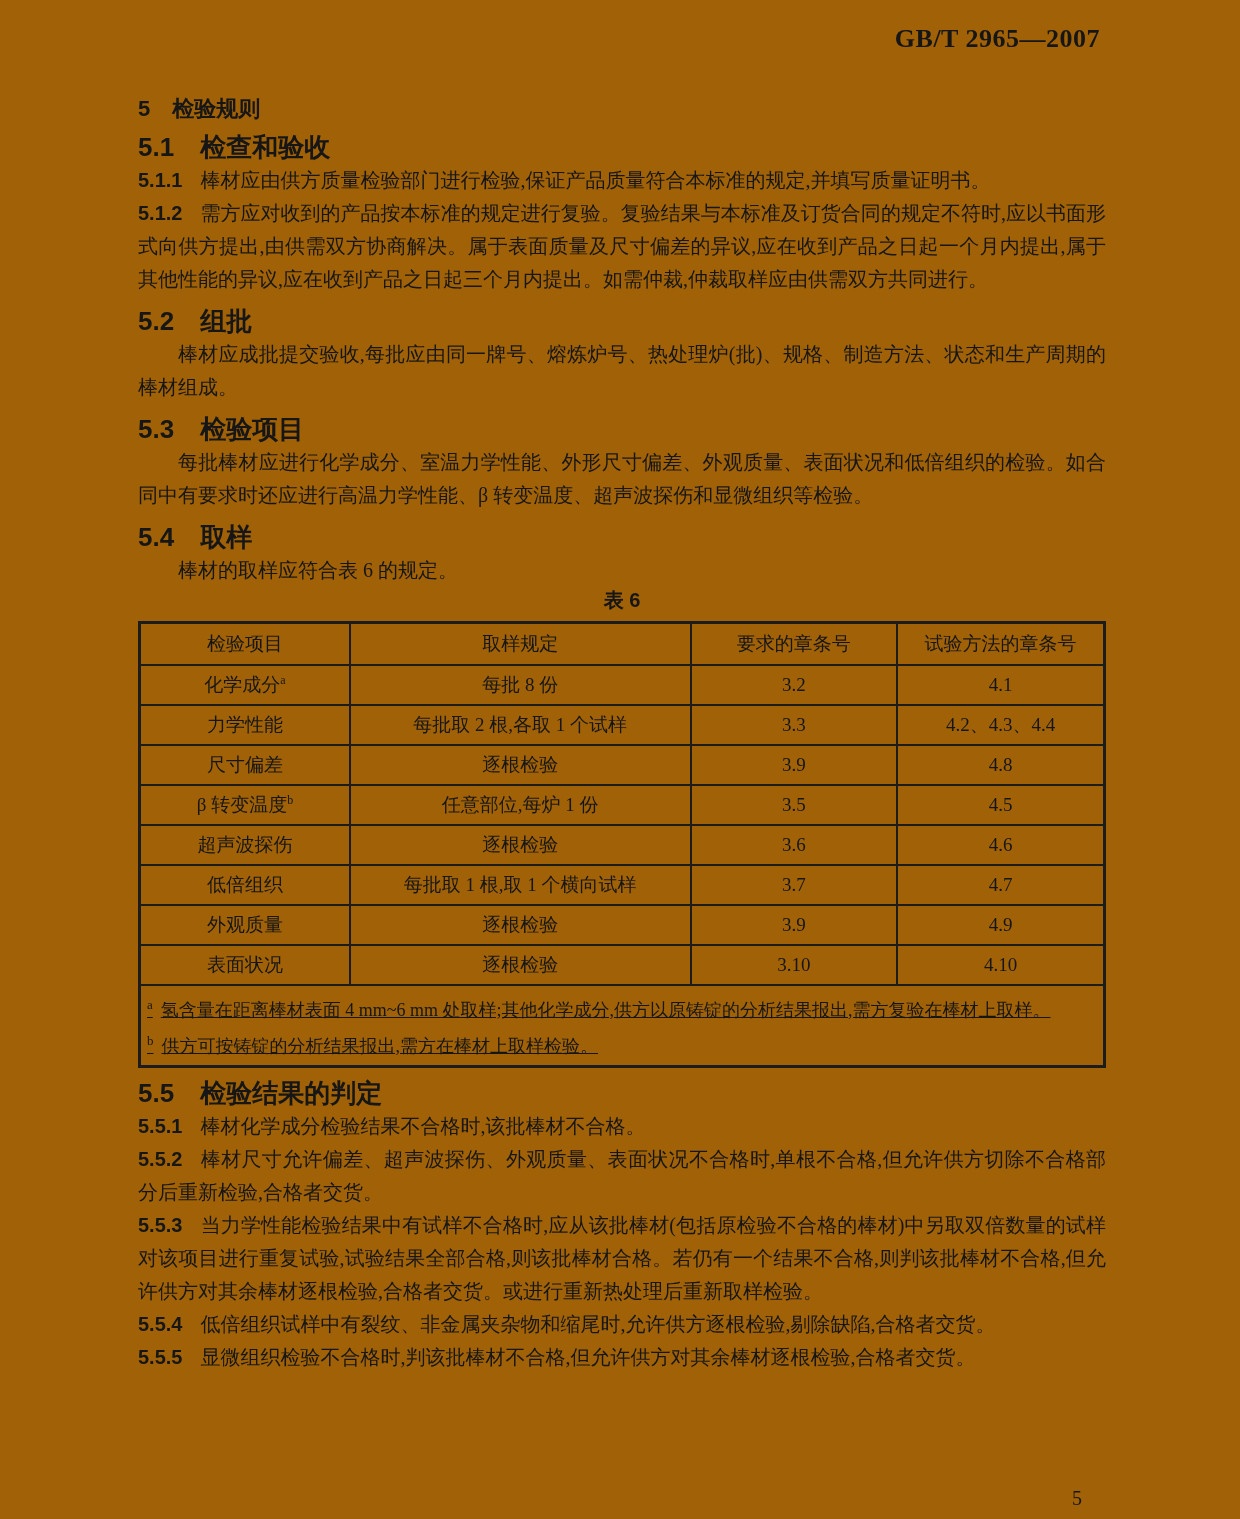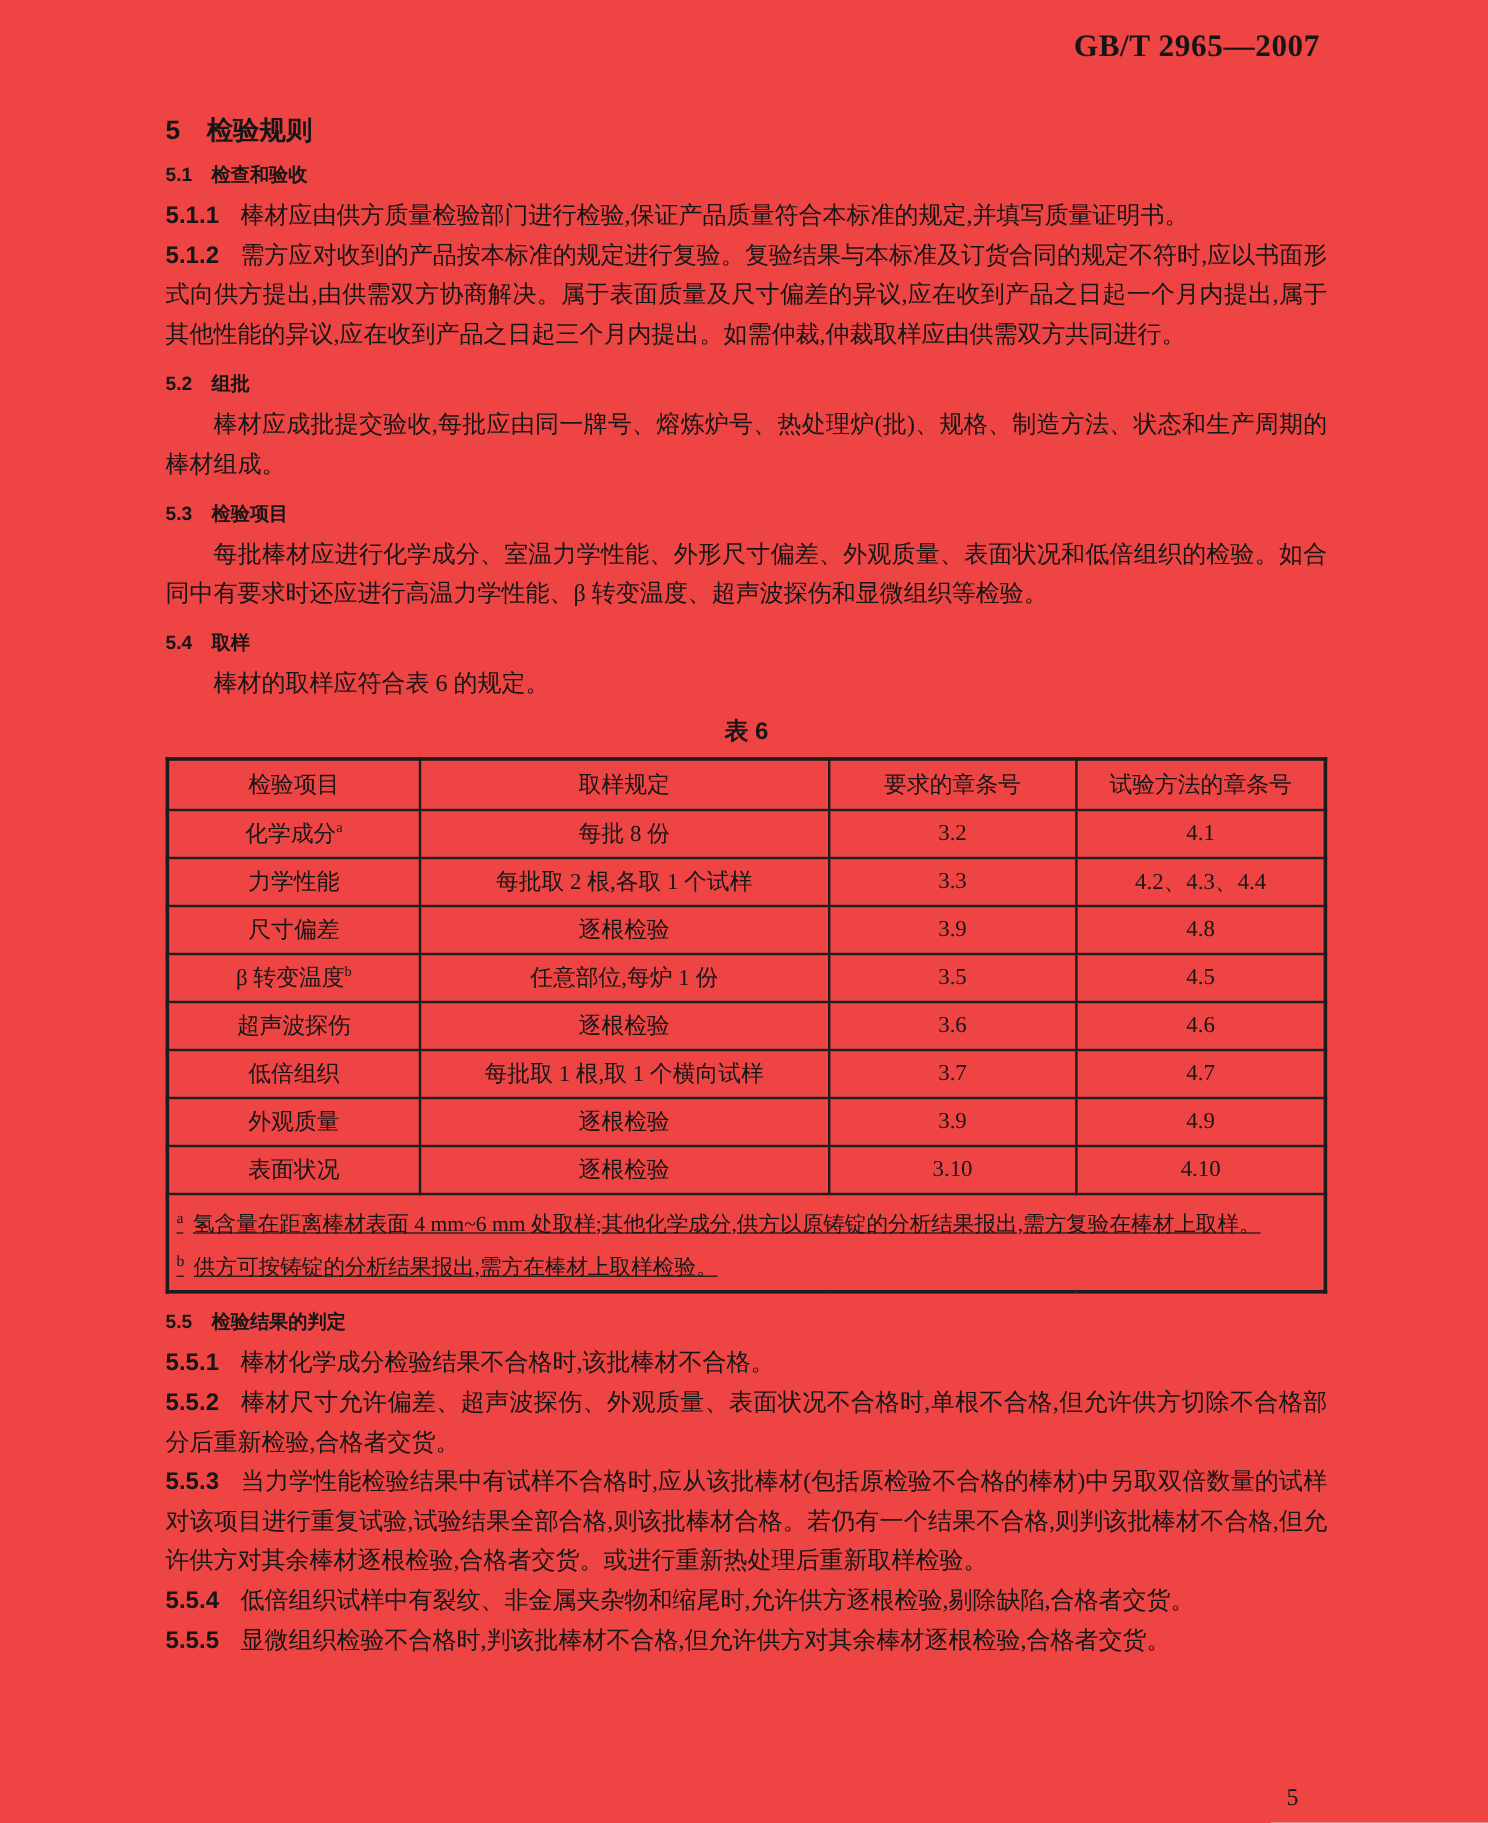--- a/index.html
+++ b/index.html
@@ -2,21 +2,21 @@
 <html><head>
 <meta charset="utf-8">
 <style>
   * { box-sizing: border-box; }
   html, body { margin: 0; padding: 0; background: #e8e8e8; }
   .page {
     position: relative;
     width: 1240px;
     height: 1519px;
     margin: 0 auto;
-    background: #ef4444;
+    background: #a16207;
     color: #161616;
     font-family: "Liberation Serif", "DejaVu Serif", serif;
     overflow: hidden;
   }
   .running-head {
     position: absolute;
     top: 24px;
     right: 140px;
     font-family: "Liberation Serif", "DejaVu Serif", serif;
     font-weight: bold;
@@ -33,39 +33,38 @@
     margin: 0;
     padding-top: 96px;
     font-family: "Liberation Sans", "DejaVu Sans", sans-serif;
     font-size: 22px;
     line-height: 26px;
     font-weight: bold;
   }
   h2.sec {
     margin: 12px 0 4px 0;
     font-family: "Liberation Sans", "DejaVu Sans", sans-serif;
-    font-size: 16px;
+    font-size: 26px;
     line-height: 26px;
     font-weight: bold;
   }
   h1.sec .num, h2.sec .num { display: inline-block; margin-right: 1em; }
   p.clause {
     margin: 0;
     font-size: 20px;
     line-height: 33px;
     text-align: justify;
   }
   p.clause .cnum {
     font-family: "Liberation Sans", "DejaVu Sans", sans-serif;
     font-weight: bold;
     margin-right: 0.9em;
   }
   p.indent { text-indent: 2em; }
   .tbl-caption {
-    margin-top: 10px;
     text-align: center;
     font-family: "Liberation Sans", "DejaVu Sans", sans-serif;
     font-size: 20px;
     line-height: 26px;
     font-weight: bold;
   }
   table.t6 {
     width: 100%;
     margin-top: 8px;
     border-collapse: collapse;

